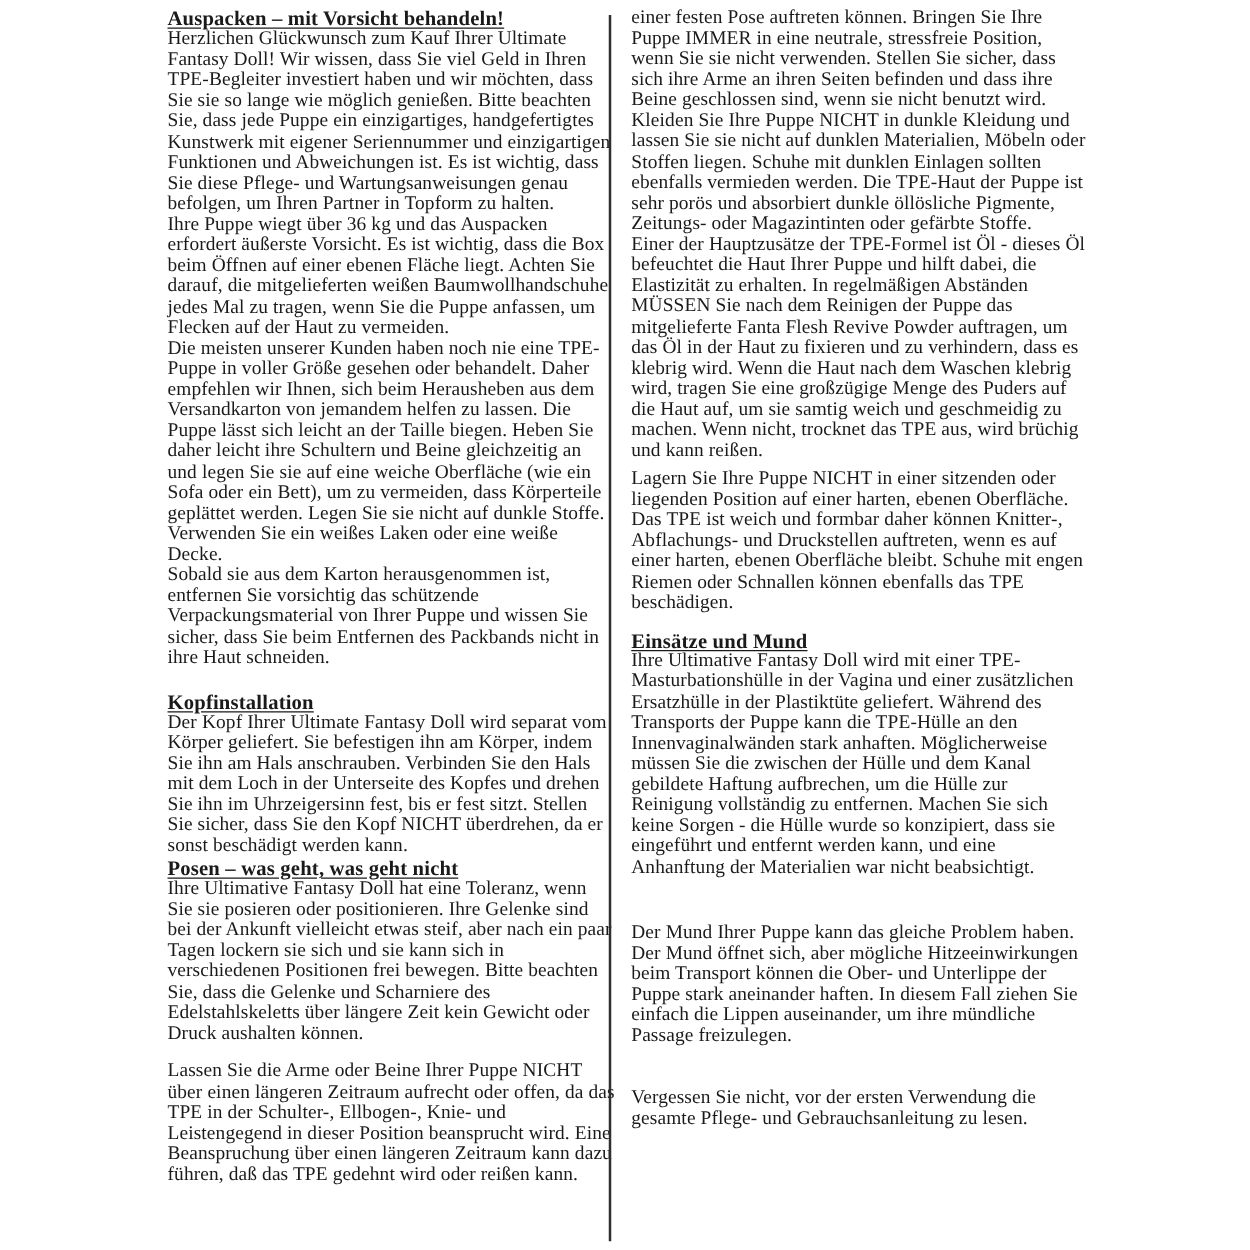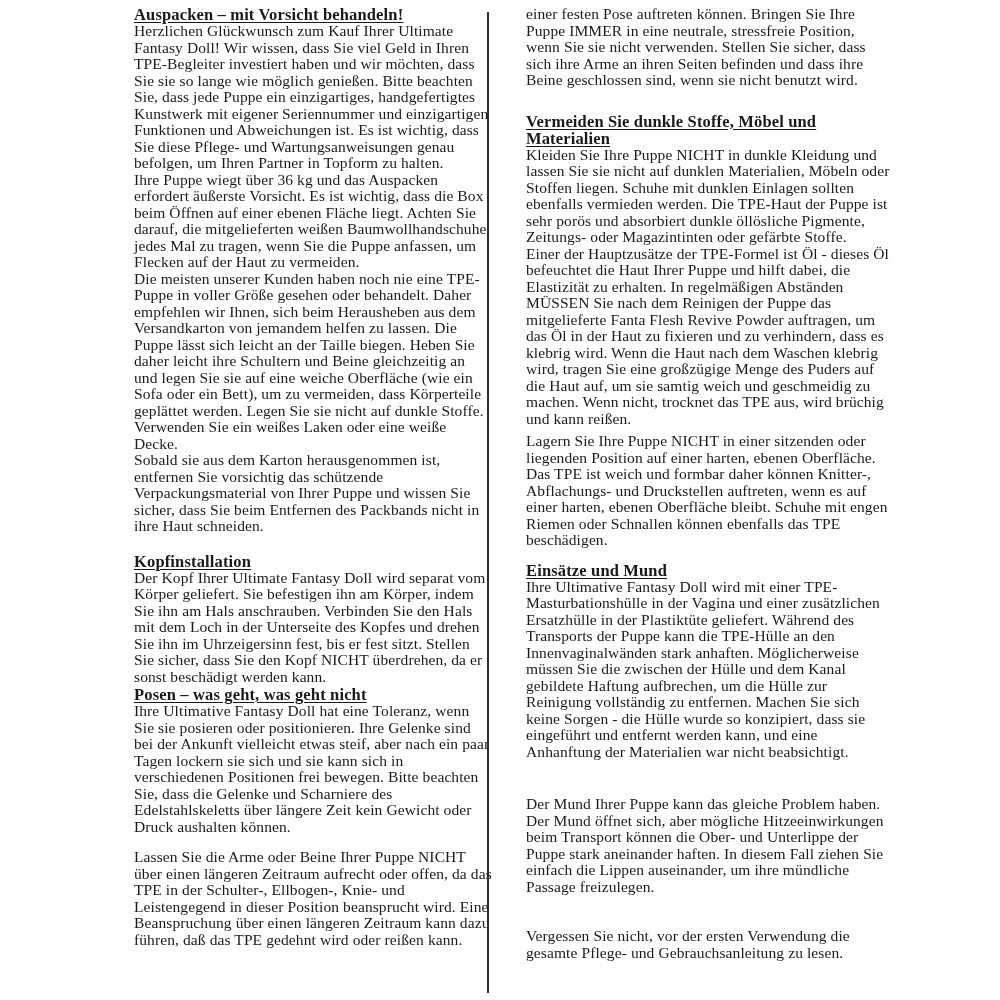--- a/index.html
+++ b/index.html
@@ -15,21 +15,21 @@
     overflow: hidden;
     font-family: "Liberation Serif", "DejaVu Serif", serif;
     color: #1a1a1a;
   }
   .col {
     position: absolute;
     top: 6px;
     text-align: left;
   }
   .col-left  { left: 134px; width: 358px; }
-  .col-right { left: 526px; width: 366px; }
+  .col-right { left: 505px; width: 366px; }
   .divider {
     position: absolute;
     left: 487px;
     top: 12px;
     width: 2px;
     height: 981px;
     background: #2f2f2f;
   }
   h2 {
     margin: 0;
@@ -86,21 +86,20 @@
 
   <div class="divider"></div>
 
   <div class="col col-right">
 
     <section>
       <p>einer festen Pose auftreten können. Bringen Sie Ihre Puppe IMMER in eine neutrale, stressfreie Position, wenn Sie sie nicht verwenden. Stellen Sie sicher, dass sich ihre Arme an ihren Seiten befinden und dass ihre Beine geschlossen sind, wenn sie nicht benutzt wird.</p>
     </section>
 
     <section>
-      <h2 class="gap24">Vermeiden Sie dunkle Stoffe, Möbel und Materialien</h2>
       <p>Kleiden Sie Ihre Puppe NICHT in dunkle Kleidung und lassen Sie sie nicht auf dunklen Materialien, Möbeln oder Stoffen liegen. Schuhe mit dunklen Einlagen sollten ebenfalls vermieden werden. Die TPE-Haut der Puppe ist sehr porös und absorbiert dunkle öllösliche Pigmente, Zeitungs- oder Magazintinten oder gefärbte Stoffe.</p>
     </section>
 
     <section>
       <p>Einer der Hauptzusätze der TPE-Formel ist Öl - dieses Öl befeuchtet die Haut Ihrer Puppe und hilft dabei, die Elastizität zu erhalten. In regelmäßigen Abständen MÜSSEN Sie nach dem Reinigen der Puppe das mitgelieferte Fanta Flesh Revive Powder auftragen, um das Öl in der Haut zu fixieren und zu verhindern, dass es klebrig wird. Wenn die Haut nach dem Waschen klebrig wird, tragen Sie eine großzügige Menge des Puders auf die Haut auf, um sie samtig weich und geschmeidig zu machen. Wenn nicht, trocknet das TPE aus, wird brüchig und kann reißen.</p>
       <p class="gap17">Lagern Sie Ihre Puppe NICHT in einer sitzenden oder liegenden Position auf einer harten, ebenen Oberfläche. Das TPE ist weich und formbar daher können Knitter-, Abflachungs- und Druckstellen auftreten, wenn es auf einer harten, ebenen Oberfläche bleibt. Schuhe mit engen Riemen oder Schnallen können ebenfalls das TPE beschädigen.</p>
     </section>
 
     <section>
       <h2 class="gap13">Einsätze und Mund</h2>

